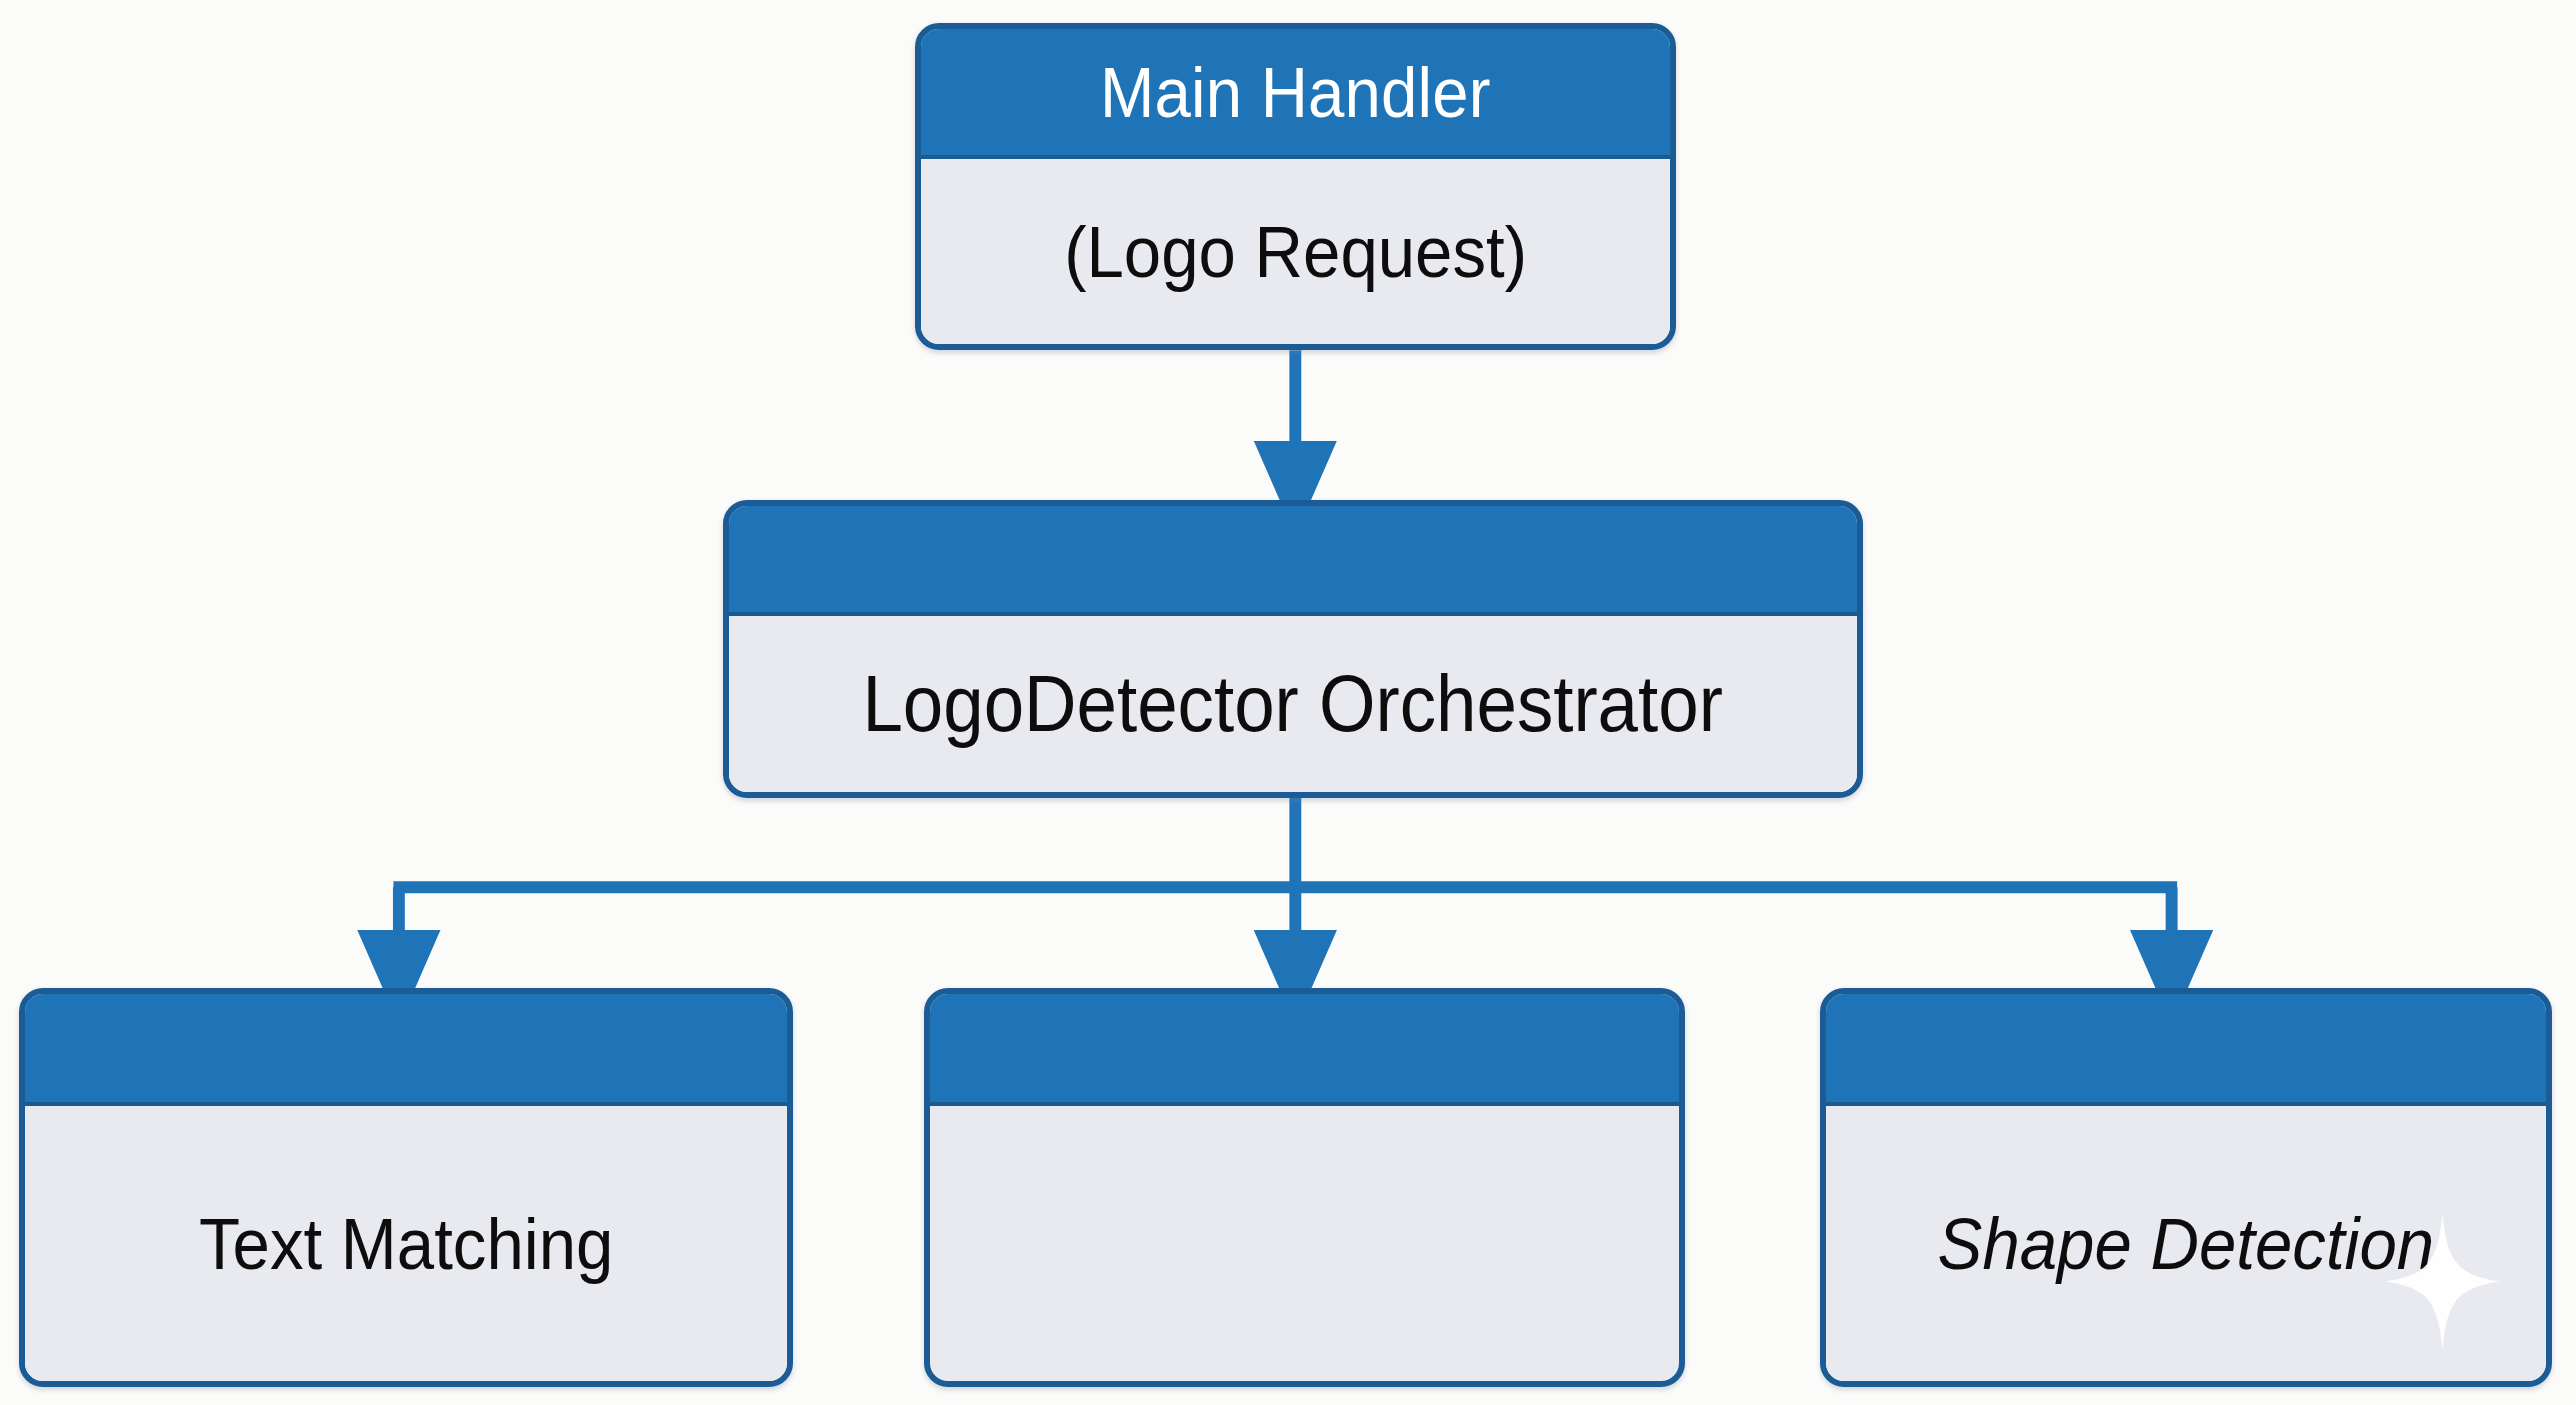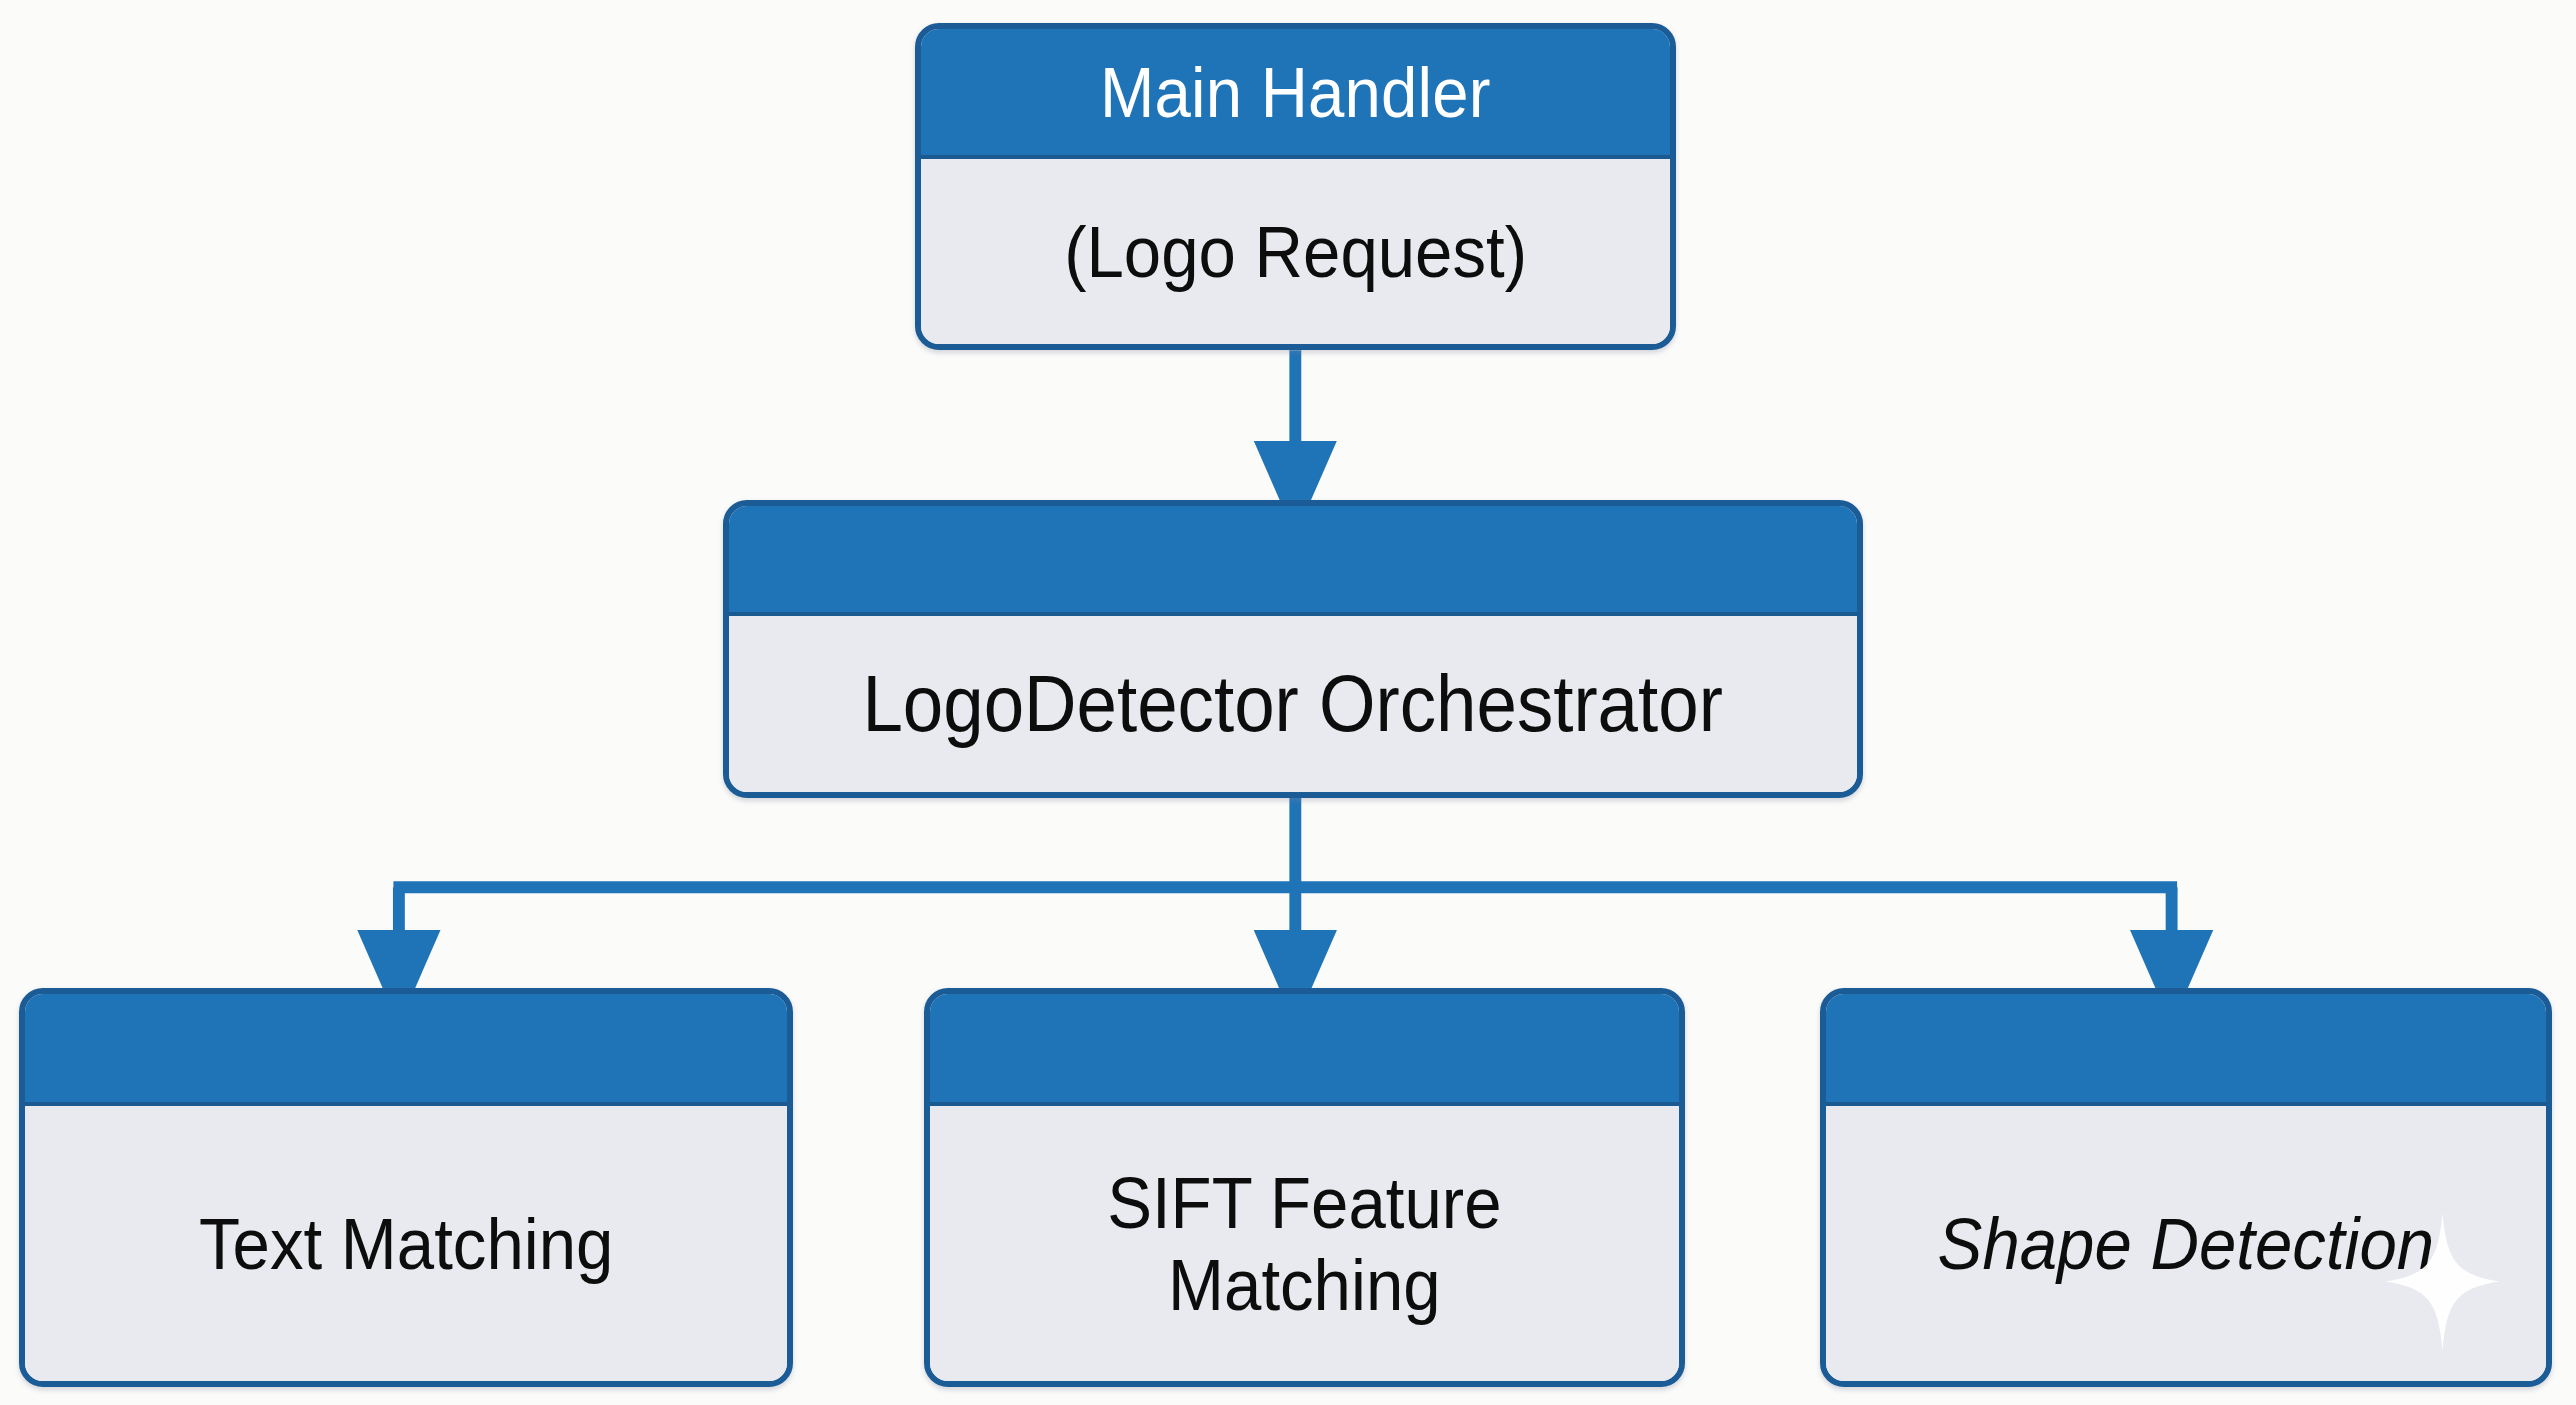--- a/index.html
+++ b/index.html
@@ -201,24 +201,20 @@
     </div>
     <div class="node-body">
       <span class="node-body-label">Text Matching</span>
     </div>
   </div>
 
   <div class="node" id="node-sift-matching">
     <div class="node-header">
       <span class="node-header-label"></span>
     </div>
-    <div class="node-body">
-      <span class="node-body-label">SIFT Feature
-Matching</span>
-    </div>
   </div>
 
   <div class="node" id="node-shape-detection">
     <div class="node-header">
       <span class="node-header-label"></span>
     </div>
     <div class="node-body">
       <span class="node-body-label">Shape Detection</span>
     </div>
 

